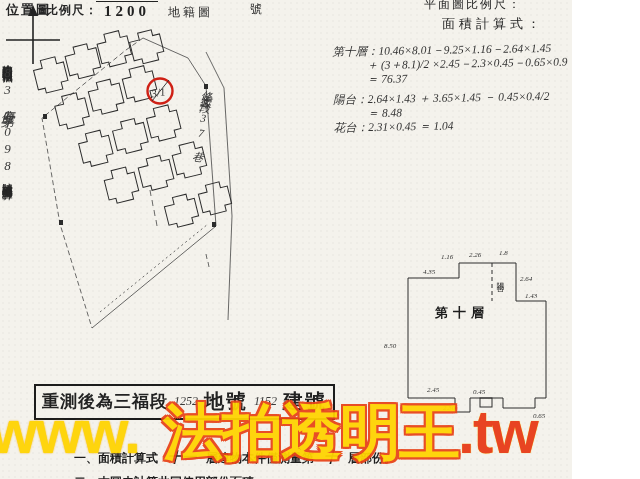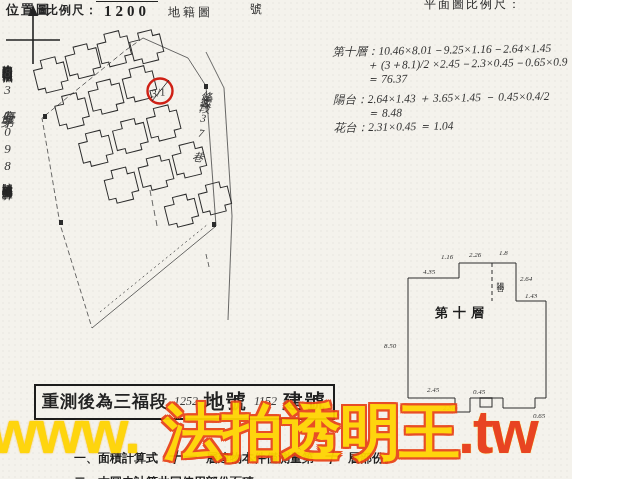--- a/index.html
+++ b/index.html
@@ -74,20 +74,21 @@
   <div class="abs h-frac">
     <span class="frac">1200</span>
   </div>
   <div class="abs printed h-maptype">地籍圖</div>
   <div class="abs printed h-no">號</div>
 
   <div class="abs printed hr-scale">平面圖比例尺：</div>
   <div class="abs hr-frac">
     <span class="frac">100</span>
   </div>
+  <div class="abs printed hr-formula">面積計算式：</div>
 
   <div class="abs margin-note">
     <span class="printed">本建物平面圖及建物面積係依使用執照</span><span class="hw">83府便字第1098</span><span class="printed">號設計圖或竣工平面圖轉繪計算</span>
   </div>
 
   <svg class="abs" style="left:30px;top:28px;" width="215" height="310" viewBox="0 0 215 310">
 
     <path class="thin" stroke-dasharray="5 3" d="M113,10 L96,22 L12,90 L30,196 L62,300"></path>
     <path class="thin" d="M113,10 L158,30 L176,58 L186,198"></path>
 

